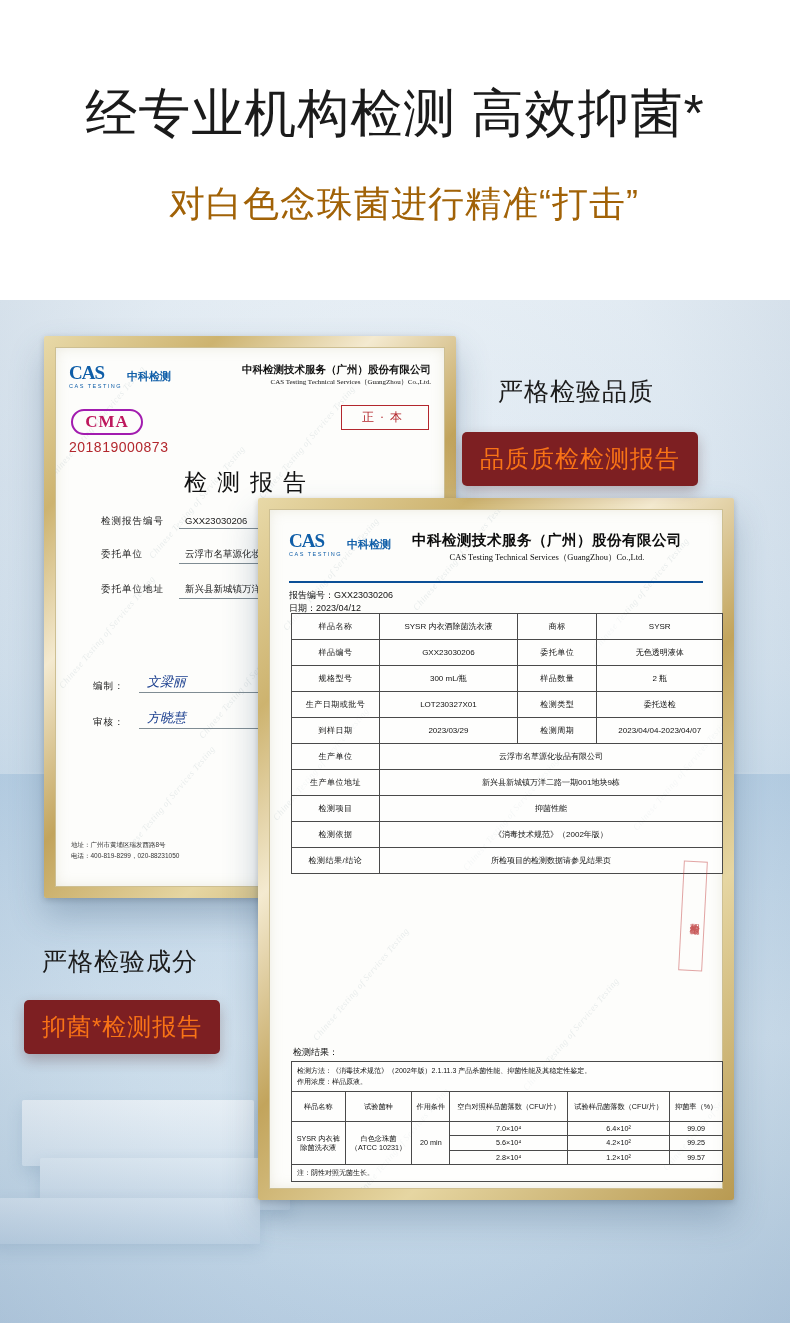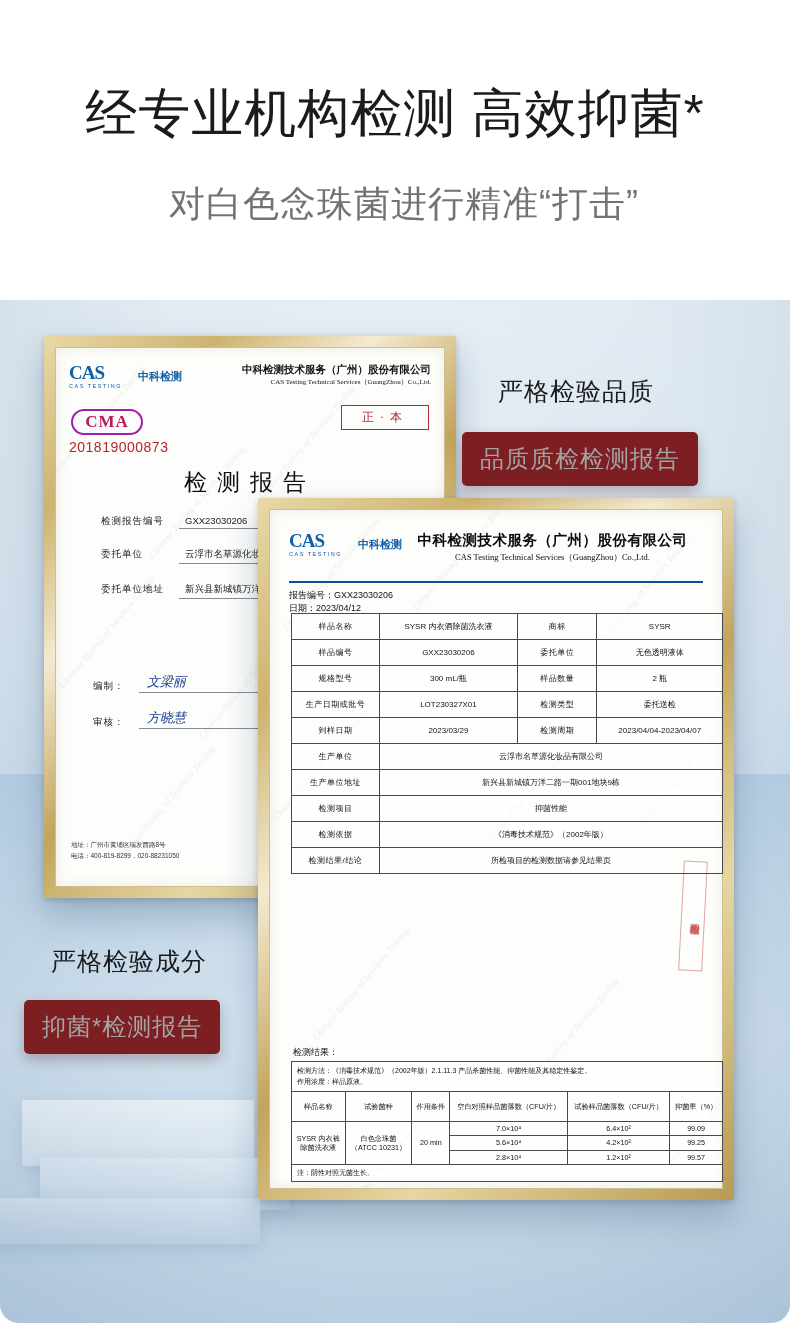--- a/index.html
+++ b/index.html
@@ -4,37 +4,37 @@
 <style>
   * { box-sizing: border-box; }
   html, body { margin:0; padding:0; }
   body {
     width: 790px; height: 1323px;
     font-family: "Liberation Sans", sans-serif;
     background: #ffffff;
     overflow: hidden;
     position: relative;
   }
-  .page { position:relative; width:790px; height:1323px; overflow:hidden;border-radius:19px; }
+  .page { position:relative; width:790px; height:1323px; overflow:hidden; }
 
   
   .headline-wrap {
     position:absolute; top:0; left:0; width:790px; height:310px;
     background:#ffffff;
   }
   .headline {
     position:absolute; top:84px; left:0; width:790px;
     text-align:center;
     font-size:52px; line-height:1.12; color:#1b1b1b;
     letter-spacing:1px; font-weight:500;
   }
   .subheadline {
     position:absolute; top:182px; left:0; width:790px;
     text-align:center;
-    font-size:36px; line-height:1.2; color:#737373;
+    font-size:36px; line-height:1.2; color:#a16207;
     letter-spacing:1px; font-weight:400;padding-left:18px;
   }
 
   
   .photo {
     position:absolute; top:300px; left:0; width:790px; height:1023px;
     background:
       linear-gradient(180deg,#eef4f9 0%,#e4edf5 18%,#dce8f2 36%,#cfe0ee 52%,#c4d8ea 60%,#bcd2e6 72%,#c8dbec 88%,#d7e6f2 100%);
     overflow:hidden;
   }
@@ -93,21 +93,21 @@
     color:#b9c6c9;
     white-space:nowrap;
     transform:rotate(-50deg);
     font-size:9px;
     letter-spacing:.5px;
   }
 
   
   .cert-back { left:44px; top:336px; width:412px; height:562px; }
   .cb-head { position:absolute; left:0; top:16px; width:100%; padding:0 14px; }
-  .cb-logo { display:flex; align-items:center; gap:16px; }
+  .cb-logo { display:flex; align-items:center; gap:5px; }
   .cas-mark {
     font-family:"Liberation Serif", serif;
     font-weight:bold; font-size:19px; color:#0f5ea8; letter-spacing:-1px;
     line-height:1;
   }
   .cas-sub { font-size:5.5px; color:#0f5ea8; letter-spacing:1.5px; margin-top:1px; }
   .cas-cn { font-size:11px; color:#0f5ea8; font-weight:bold; }
   .cb-org-cn { font-size:10.5px; color:#111; font-weight:bold; text-align:right; }
   .cb-org-en { font-size:7px; color:#111; text-align:right; font-family:"Liberation Serif", serif; }
   .cma {
@@ -203,30 +203,30 @@
     transform:rotate(3deg);
     opacity:.8;
   }
 
   
   .lbl-cn {
     position:absolute; color:#1b1b1b; font-size:25px; letter-spacing:1px;font-family:Liberation Serif, serif;
   }
   .badge {
     position:absolute;
-    background:#7d1f22; color:#a3a3a3;
+    background:#7d1f22; color:#f97316;
     font-size:24px; letter-spacing:1px;
     padding:11px 18px;
     border-radius:5px;
     box-shadow:0 6px 14px rgba(70,20,20,.28);
     white-space:nowrap;
   }
   .quality-text { left:498px; top:375px; }
   .quality-badge { left:462px; top:432px; }
-  .ingredient-text { left:51px; top:945px; }
+  .ingredient-text { left:42px; top:945px; }
   .ingredient-badge { left:24px; top:1000px; }
 </style>
 </head>
 <body>
 
 <div class="page">
 
   <div class="headline-wrap">
     <div class="headline">经专业机构检测 高效抑菌*</div>
     <div class="subheadline">对白色念珠菌进行精准“打击”</div>

